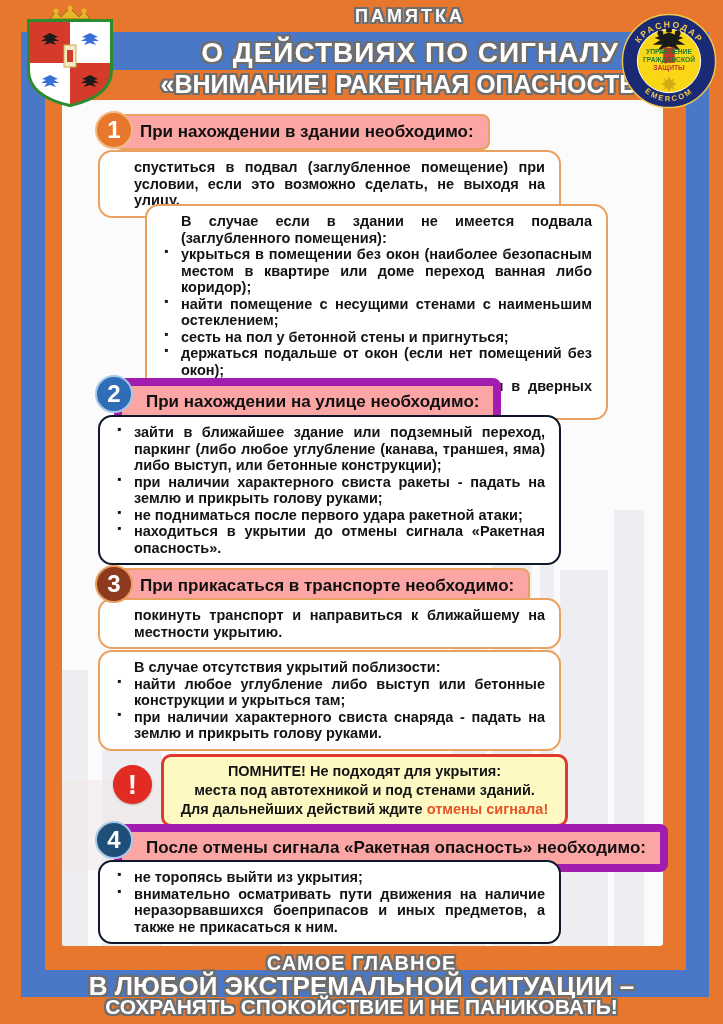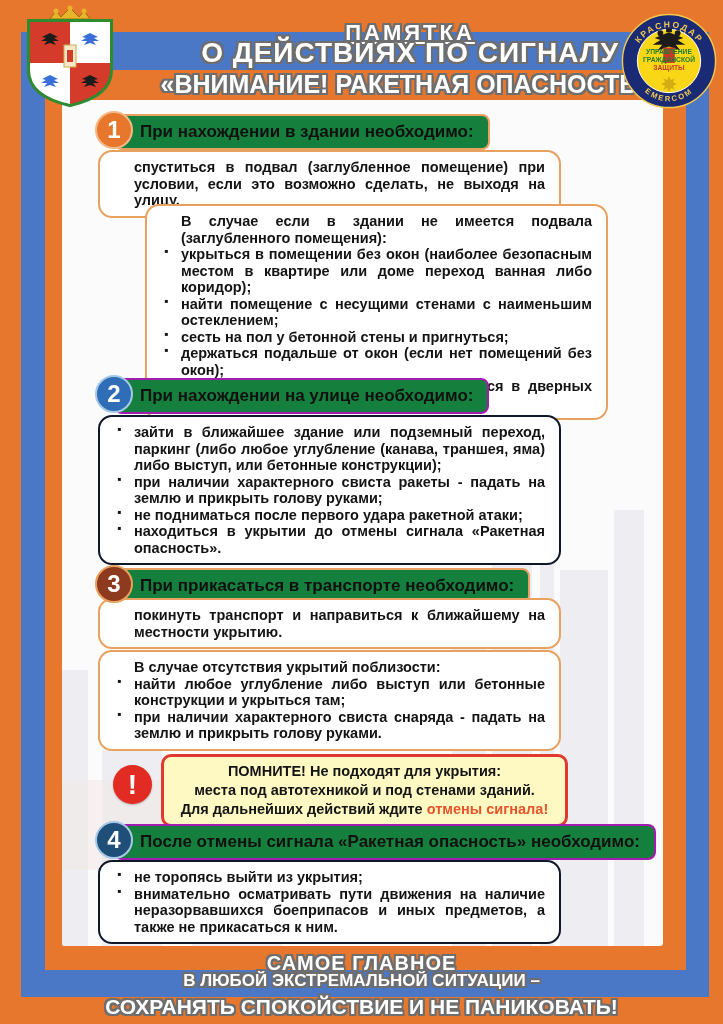--- a/index.html
+++ b/index.html
@@ -9,40 +9,40 @@
           border:solid #4a77c6;border-width:38px 23px 27px 24px;z-index:1;}
   .white-card{position:absolute;left:62px;top:100px;width:601px;height:846px;background:#fbfbfc;
           border-radius:3px;z-index:2;}
   .skyline{position:absolute;left:62px;top:420px;z-index:2;}
 
   
   .titles{position:absolute;left:100px;top:0;width:620px;text-align:center;color:#fff;
           font-weight:bold;z-index:4;}
   .outline{text-shadow:-2px -2px 0 #6e6e6e,2px -2px 0 #6e6e6e,-2px 2px 0 #6e6e6e,2px 2px 0 #6e6e6e,
            -2px 0 0 #6e6e6e,2px 0 0 #6e6e6e,0 -2px 0 #6e6e6e,0 2px 0 #6e6e6e;}
-  .t1{position:absolute;top:20px;width:100%;font-size:22px;letter-spacing:3px;text-decoration:underline;}
+  .t1{position:absolute;top:6px;width:100%;font-size:18px;letter-spacing:3px;}
   .t2{position:absolute;top:37px;width:100%;font-size:28px;letter-spacing:1px;}
   .t3{position:absolute;top:70px;width:100%;font-size:25px;}
 
   .emblem-left{position:absolute;left:12px;top:5px;z-index:5;}
   .emblem-right{position:absolute;left:621px;top:13px;z-index:5;}
 
   
   .badge{position:absolute;left:95px;width:38px;height:38px;border-radius:50%;color:#fff;
          font-weight:bold;font-size:24px;display:flex;align-items:center;justify-content:center;
          z-index:4;box-sizing:border-box;}
   .badge-1{background:#e8772e;border:2px solid #f4b987;}
   .badge-2{background:#2f6db6;border:2px solid #a7c9e8;}
   .badge-3{background:#8e3a1e;border:2px solid #e8a15e;}
   .badge-4{background:#1f4e79;border:2px solid #a7c9e8;}
 
-  .sec-hdr{position:absolute;left:114px;background:#15803d;border-radius:8px;padding:6px 14px 6px 24px;
+  .sec-hdr{position:absolute;left:114px;background:#fca5a5;border-radius:8px;padding:6px 14px 6px 24px;
          font-weight:bold;font-size:17px;color:#101010;white-space:nowrap;z-index:3;}
   .hdr-orange{border:2px solid #e8a15e;}
-  .hdr-blue{border:2px solid #a21caf;}
+  .hdr-blue{border:8px solid #a21caf;}
 
   .cbox{position:absolute;left:98px;width:463px;background:#fff;border-radius:14px;
         padding:7px 14px 7px 34px;font-weight:bold;font-size:14.5px;line-height:1.14;
         color:#141414;text-align:justify;box-sizing:border-box;z-index:3;}
   .cbox-orange{border:2px solid #e8a15e;}
   .cbox-blue{border:2px solid #0f172a;}
   .cbox p{margin:0;}
   .blist{margin:0;padding:0;list-style:none;}
   .blist li{position:relative;margin:0;}
   .blist li::before{content:"▪";position:absolute;left:-17px;top:-1px;font-size:12px;color:#141414;}
@@ -52,21 +52,21 @@
         background:#e22b22;color:#fff;display:flex;align-items:center;justify-content:center;
         font-size:28px;font-weight:bold;z-index:3;box-shadow:0 1px 2px rgba(0,0,0,.25);}
   .warn-box{position:absolute;left:161px;top:754px;width:407px;box-sizing:border-box;
         border:3px solid #e03a2f;border-radius:10px;background:#fef9c3;padding:5px 8px;
         text-align:center;font-weight:bold;font-size:14.5px;line-height:1.3;color:#141414;z-index:3;}
   .accent{color:#e8542a;}
 
   
   .f-line{position:absolute;left:0;width:723px;text-align:center;color:#fff;font-weight:bold;z-index:4;}
   .f1{top:952px;font-size:20px;letter-spacing:1px;}
-  .f2{top:971px;font-size:17px;}
+  .f2{top:971px;font-size:26px;}
   .f3{top:995px;font-size:21px;}
 </style>
 </head>
 <body>
 
 <div class="poster">
 
   <div class="blue-frame"></div>
   <div class="white-card"></div>
 

